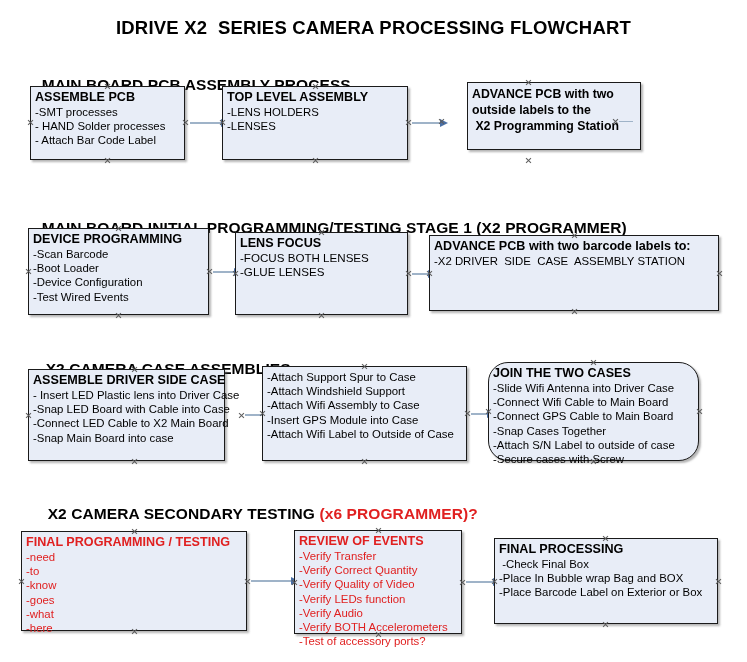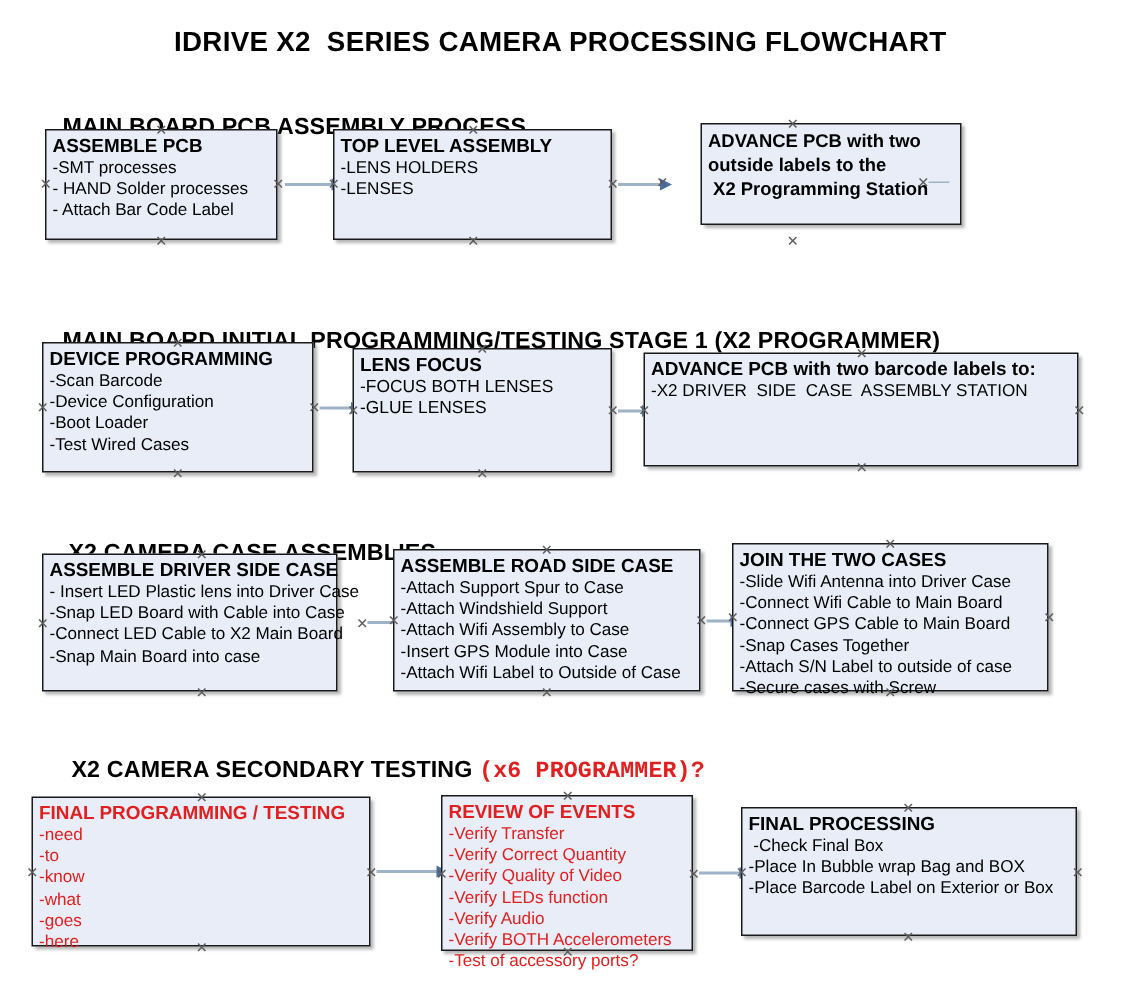--- a/index.html
+++ b/index.html
@@ -39,21 +39,20 @@
   
   .section-head {
     position: absolute;
     font-size: 15.5px;
     font-weight: bold;
     white-space: pre;
     letter-spacing: 0.1px;
   }
   .section-head .accent {
     color: #e02020;
-    font-family: Liberation Mono, monospace;
   }
 
   
   .pbox {
     position: absolute;
     box-sizing: border-box;
     background: #e8edf7;
     border: 1px solid #1a1a1a;
     box-shadow: 2px 2px 2px rgba(90,90,90,0.45);
     padding: 3px 4px 2px 4px;
@@ -177,23 +176,23 @@
   <div class="handle" style="left:611.5px; top:117.5px;"></div>
   <div class="stub" style="left:619px; top:121px; width:14px;"></div>
 
   <div class="section-head" style="left:24px; top:201px;">
     <span>MAIN BOARD INITIAL PROGRAMMING/TESTING STAGE 1 (X2 PROGRAMMER)</span>
   </div>
 
   <div class="pbox" style="left:28px; top:228px; width:181px; height:87px;">
     <div class="bx-title">DEVICE PROGRAMMING</div>
     <div class="bx-line">-Scan Barcode</div>
+    <div class="bx-line">-Boot Loader</div>
     <div class="bx-line">-Device Configuration</div>
-    <div class="bx-line">-Boot Loader</div>
-    <div class="bx-line">-Test Wired Cases</div>
+    <div class="bx-line">-Test Wired Events</div>
   </div>
   <div class="handle" style="left:115px; top:224.5px;"></div>
   <div class="handle" style="left:115px; top:311.5px;"></div>
   <div class="handle" style="left:24.5px; top:268px;"></div>
   <div class="handle" style="left:205.5px; top:268px;"></div>
 
   <div class="conn" style="left:213px; top:271px; width:22px;">
     <span class="head"></span>
   </div>
 
@@ -234,37 +233,36 @@
   <div class="handle" style="left:131px; top:365.5px;"></div>
   <div class="handle" style="left:131px; top:457.5px;"></div>
   <div class="handle" style="left:24.5px; top:411.5px;"></div>
   <div class="handle" style="left:237.5px; top:411.5px;"></div>
 
   <div class="conn" style="left:245px; top:414px; width:18px;">
     <span class="head"></span>
   </div>
 
   <div class="pbox" style="left:262px; top:366px; width:205px; height:95px;">
-    <div class="bx-title">ASSEMBLE ROAD SIDE CASE</div>
     <div class="bx-line">-Attach Support Spur to Case</div>
     <div class="bx-line">-Attach Windshield Support</div>
     <div class="bx-line">-Attach Wifi Assembly to Case</div>
     <div class="bx-line">-Insert GPS Module into Case</div>
     <div class="bx-line">-Attach Wifi Label to Outside of Case</div>
   </div>
   <div class="handle" style="left:361px; top:362.5px;"></div>
   <div class="handle" style="left:361px; top:457.5px;"></div>
   <div class="handle" style="left:258.5px; top:410px;"></div>
   <div class="handle" style="left:463.5px; top:410px;"></div>
 
   <div class="conn" style="left:471px; top:413px; width:17px;">
     <span class="head"></span>
   </div>
 
-  <div class="pbox" style="left:488px; top:362px; width:211px; height:99px;">
+  <div class="pbox" style="left:488px; top:362px; width:211px; height:99px;border-radius:20px;">
     <div class="bx-title">JOIN THE TWO CASES</div>
     <div class="bx-line">-Slide Wifi Antenna into Driver Case</div>
     <div class="bx-line">-Connect Wifi Cable to Main Board</div>
     <div class="bx-line">-Connect GPS Cable to Main Board</div>
     <div class="bx-line">-Snap Cases Together</div>
     <div class="bx-line">-Attach S/N Label to outside of case</div>
     <div class="bx-line">-Secure cases with Screw</div>
   </div>
   <div class="handle" style="left:590px; top:358.5px;"></div>
   <div class="handle" style="left:590px; top:457.5px;"></div>
@@ -273,22 +271,22 @@
 
   <div class="section-head" style="left:30px; top:487px;">
     <span>X2 CAMERA SECONDARY TESTING </span><span class="accent">(x6 PROGRAMMER)?</span>
   </div>
 
   <div class="pbox red" style="left:21px; top:531px; width:226px; height:100px;">
     <div class="bx-title">FINAL PROGRAMMING / TESTING</div>
     <div class="bx-line">-need</div>
     <div class="bx-line">-to</div>
     <div class="bx-line">-know</div>
+    <div class="bx-line">-goes</div>
     <div class="bx-line">-what</div>
-    <div class="bx-line">-goes</div>
     <div class="bx-line">-here</div>
   </div>
   <div class="handle" style="left:130.5px; top:527.5px;"></div>
   <div class="handle" style="left:130.5px; top:627.5px;"></div>
   <div class="handle" style="left:17.5px; top:577.5px;"></div>
   <div class="handle" style="left:243.5px; top:577.5px;"></div>
 
   <div class="conn" style="left:251px; top:580px; width:41px;">
     <span class="head"></span>
   </div>

